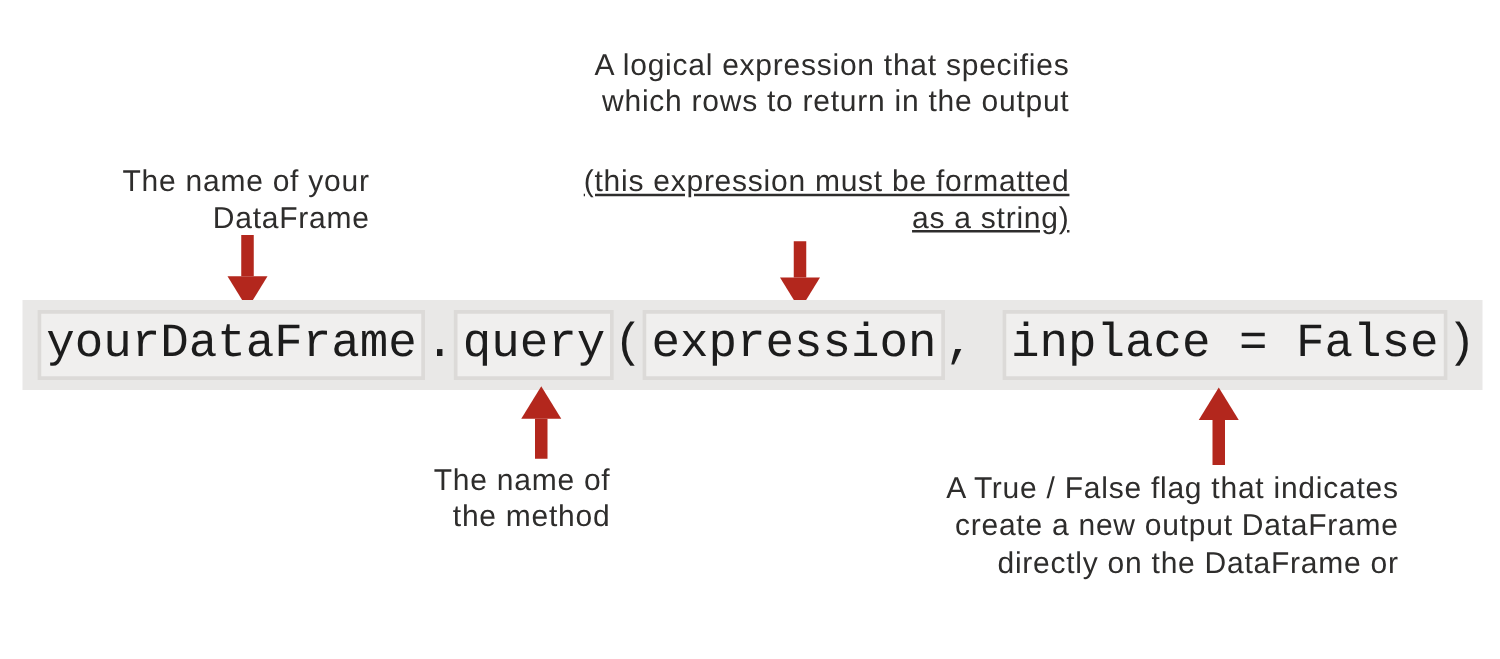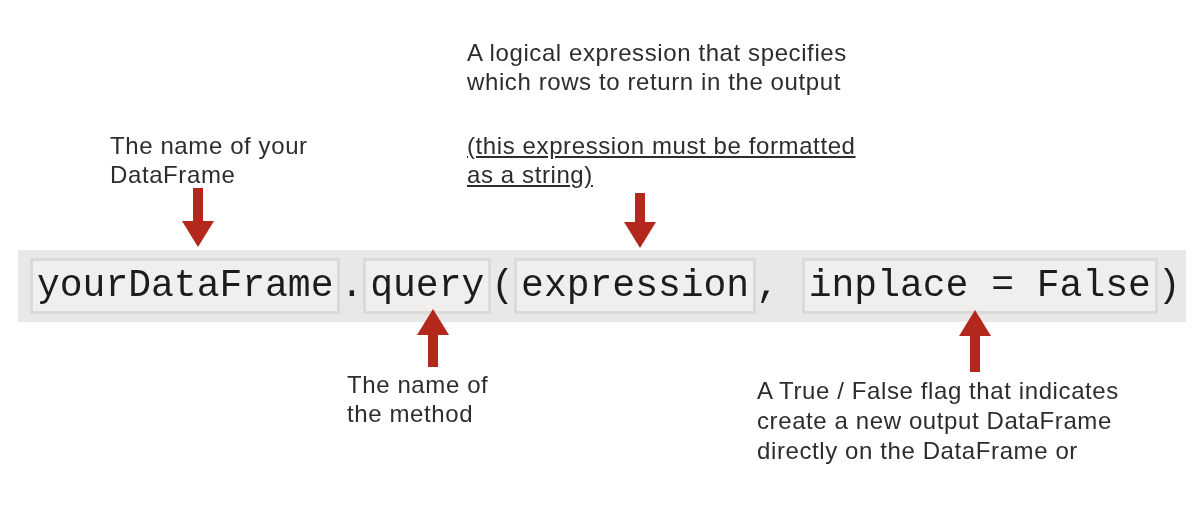--- a/index.html
+++ b/index.html
@@ -17,41 +17,41 @@
   }
 
   
   .annotation {
     position: absolute;
     color: var(--text, #2e2d2c);
     font-size: 24px;
     line-height: 29px;
     letter-spacing: 0.6px;
     white-space: nowrap;
+    text-align: right;
   }
   .annotation .para + .para { margin-top: 35px; text-decoration: underline; }
 
   .ann-expression { left: 467px; top: 38px; }
-  .ann-dataframe  { left: 98px;  top: 131px; margin-left: 12px; }
+  .ann-dataframe  { left: 98px;  top: 131px; }
   .ann-method     { left: 347px; top: 370px; }
   .ann-inplace    { left: 757px; top: 376px; line-height: 30px; }
 
   
   .code-bar {
     position: absolute;
     left: 18px;
     top: 240px;
     width: 1168px;
     height: 72px;
     background: var(--bar-bg, #e9e8e7);
     display: flex;
     align-items: center;
     padding-left: 12px;
     box-sizing: border-box;
-    margin-top: 10px;
   }
   .seg {
     font-family: "Liberation Mono", monospace;
     font-size: 38px;
     line-height: 48px;
     color: var(--code-text, #1c1c1c);
     white-space: pre;
   }
   .seg.boxed {
     background: var(--box-bg, #f0efee);

